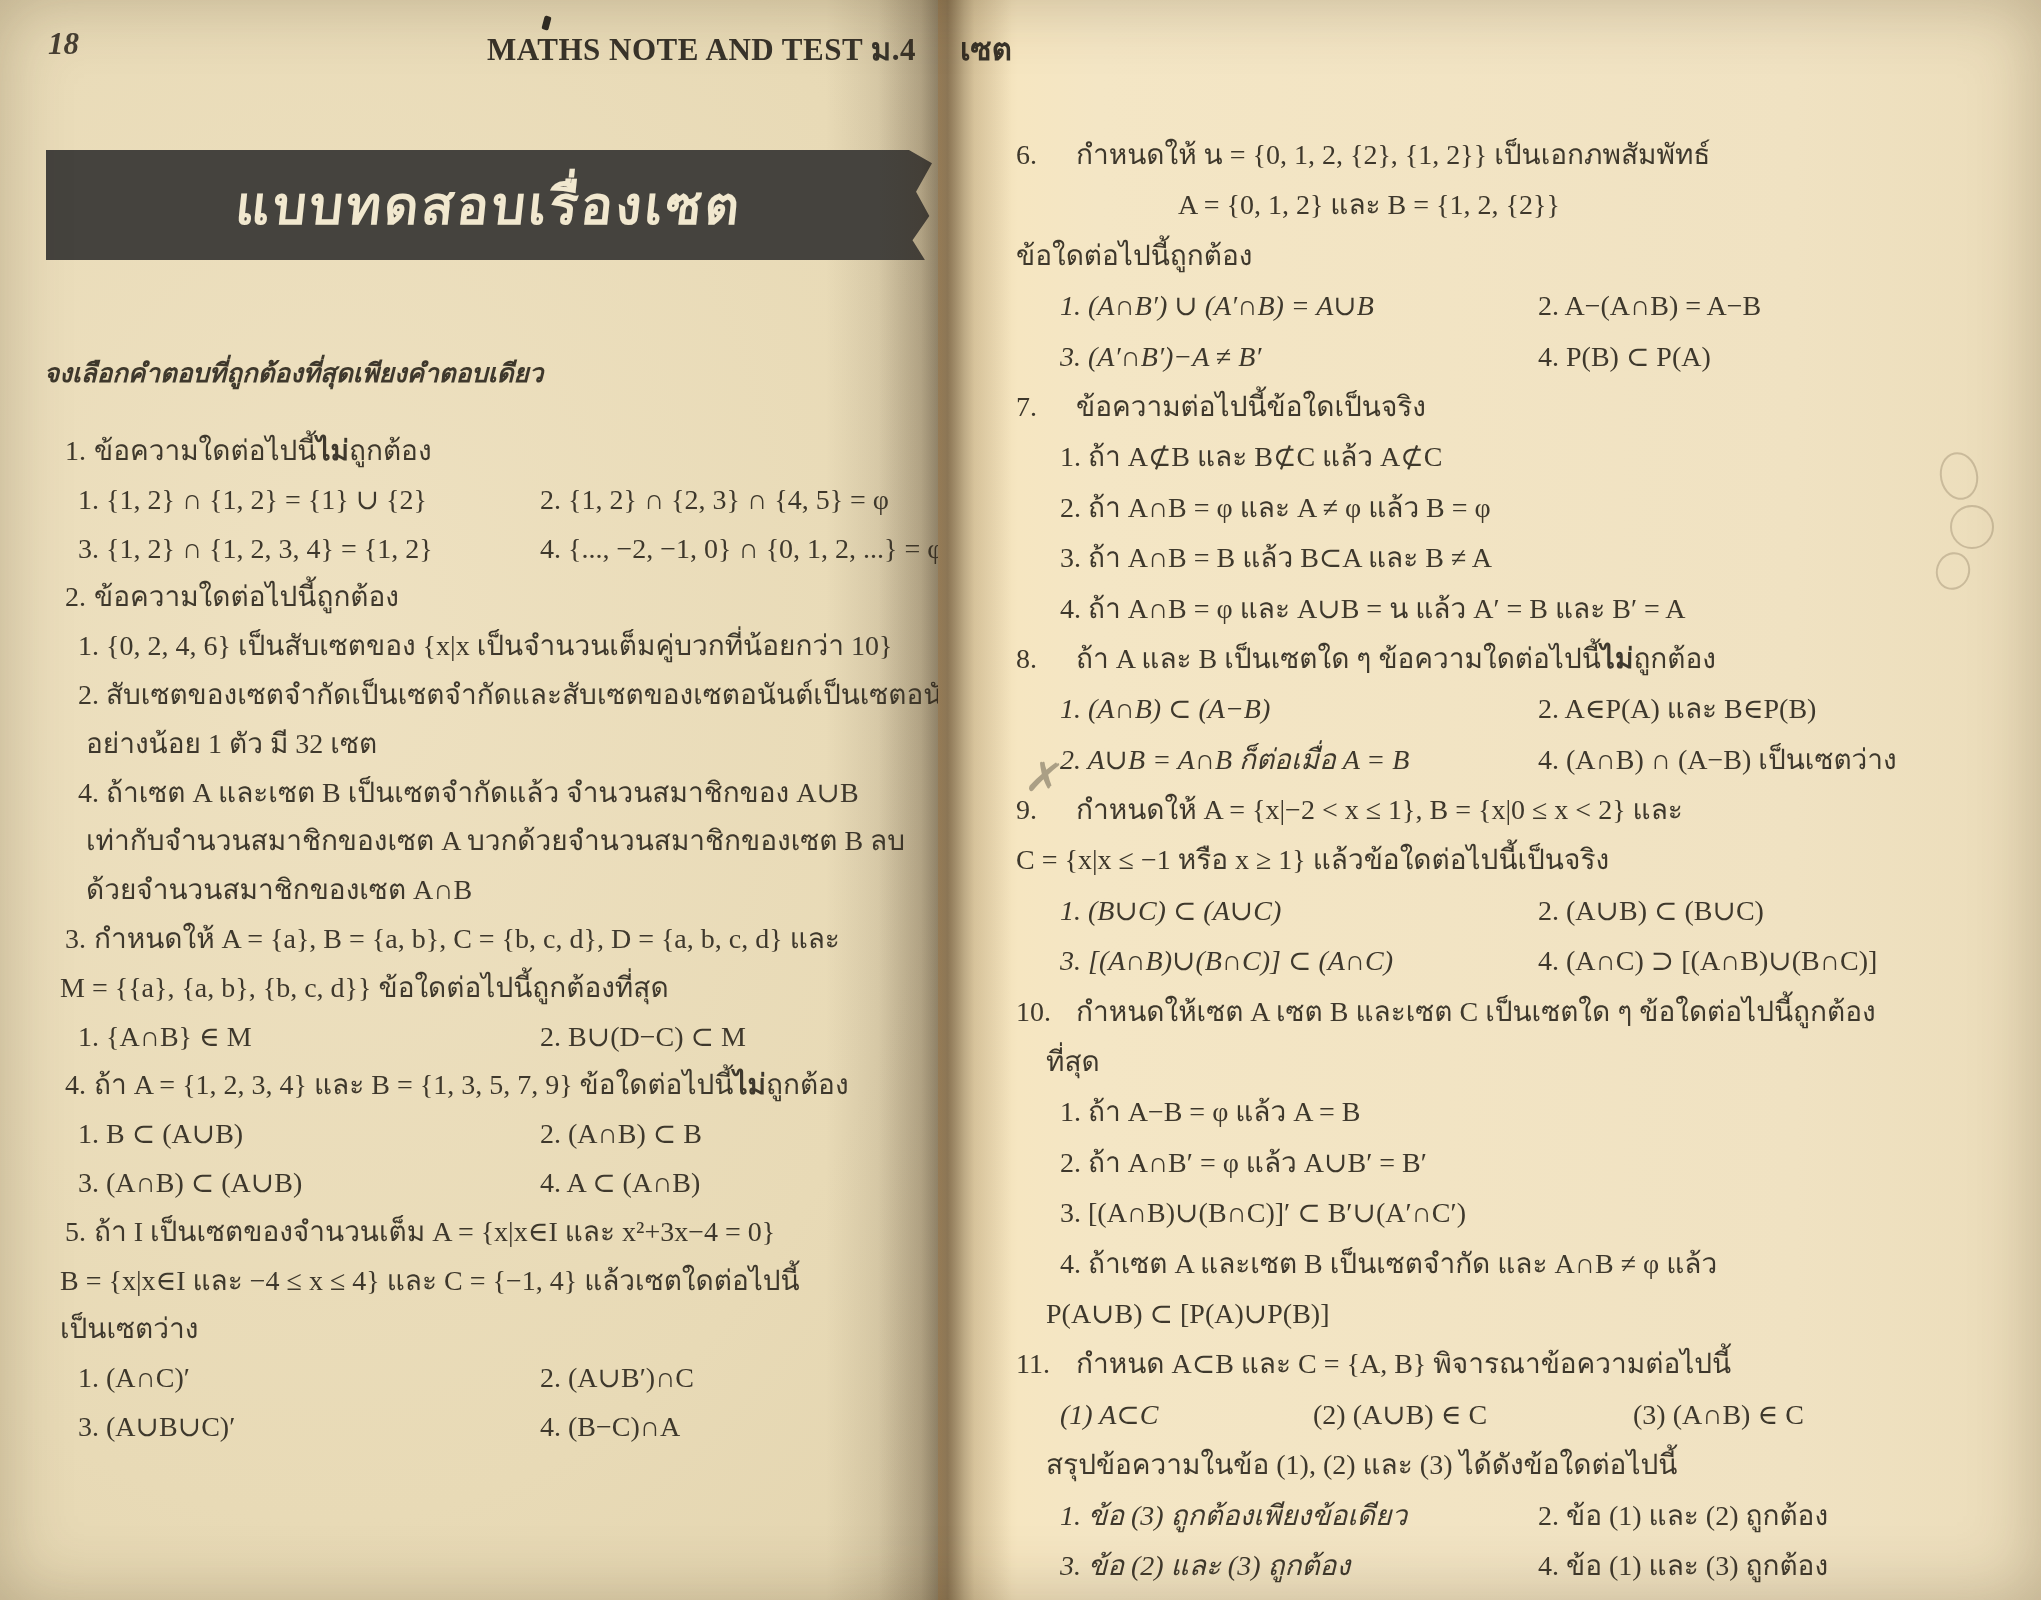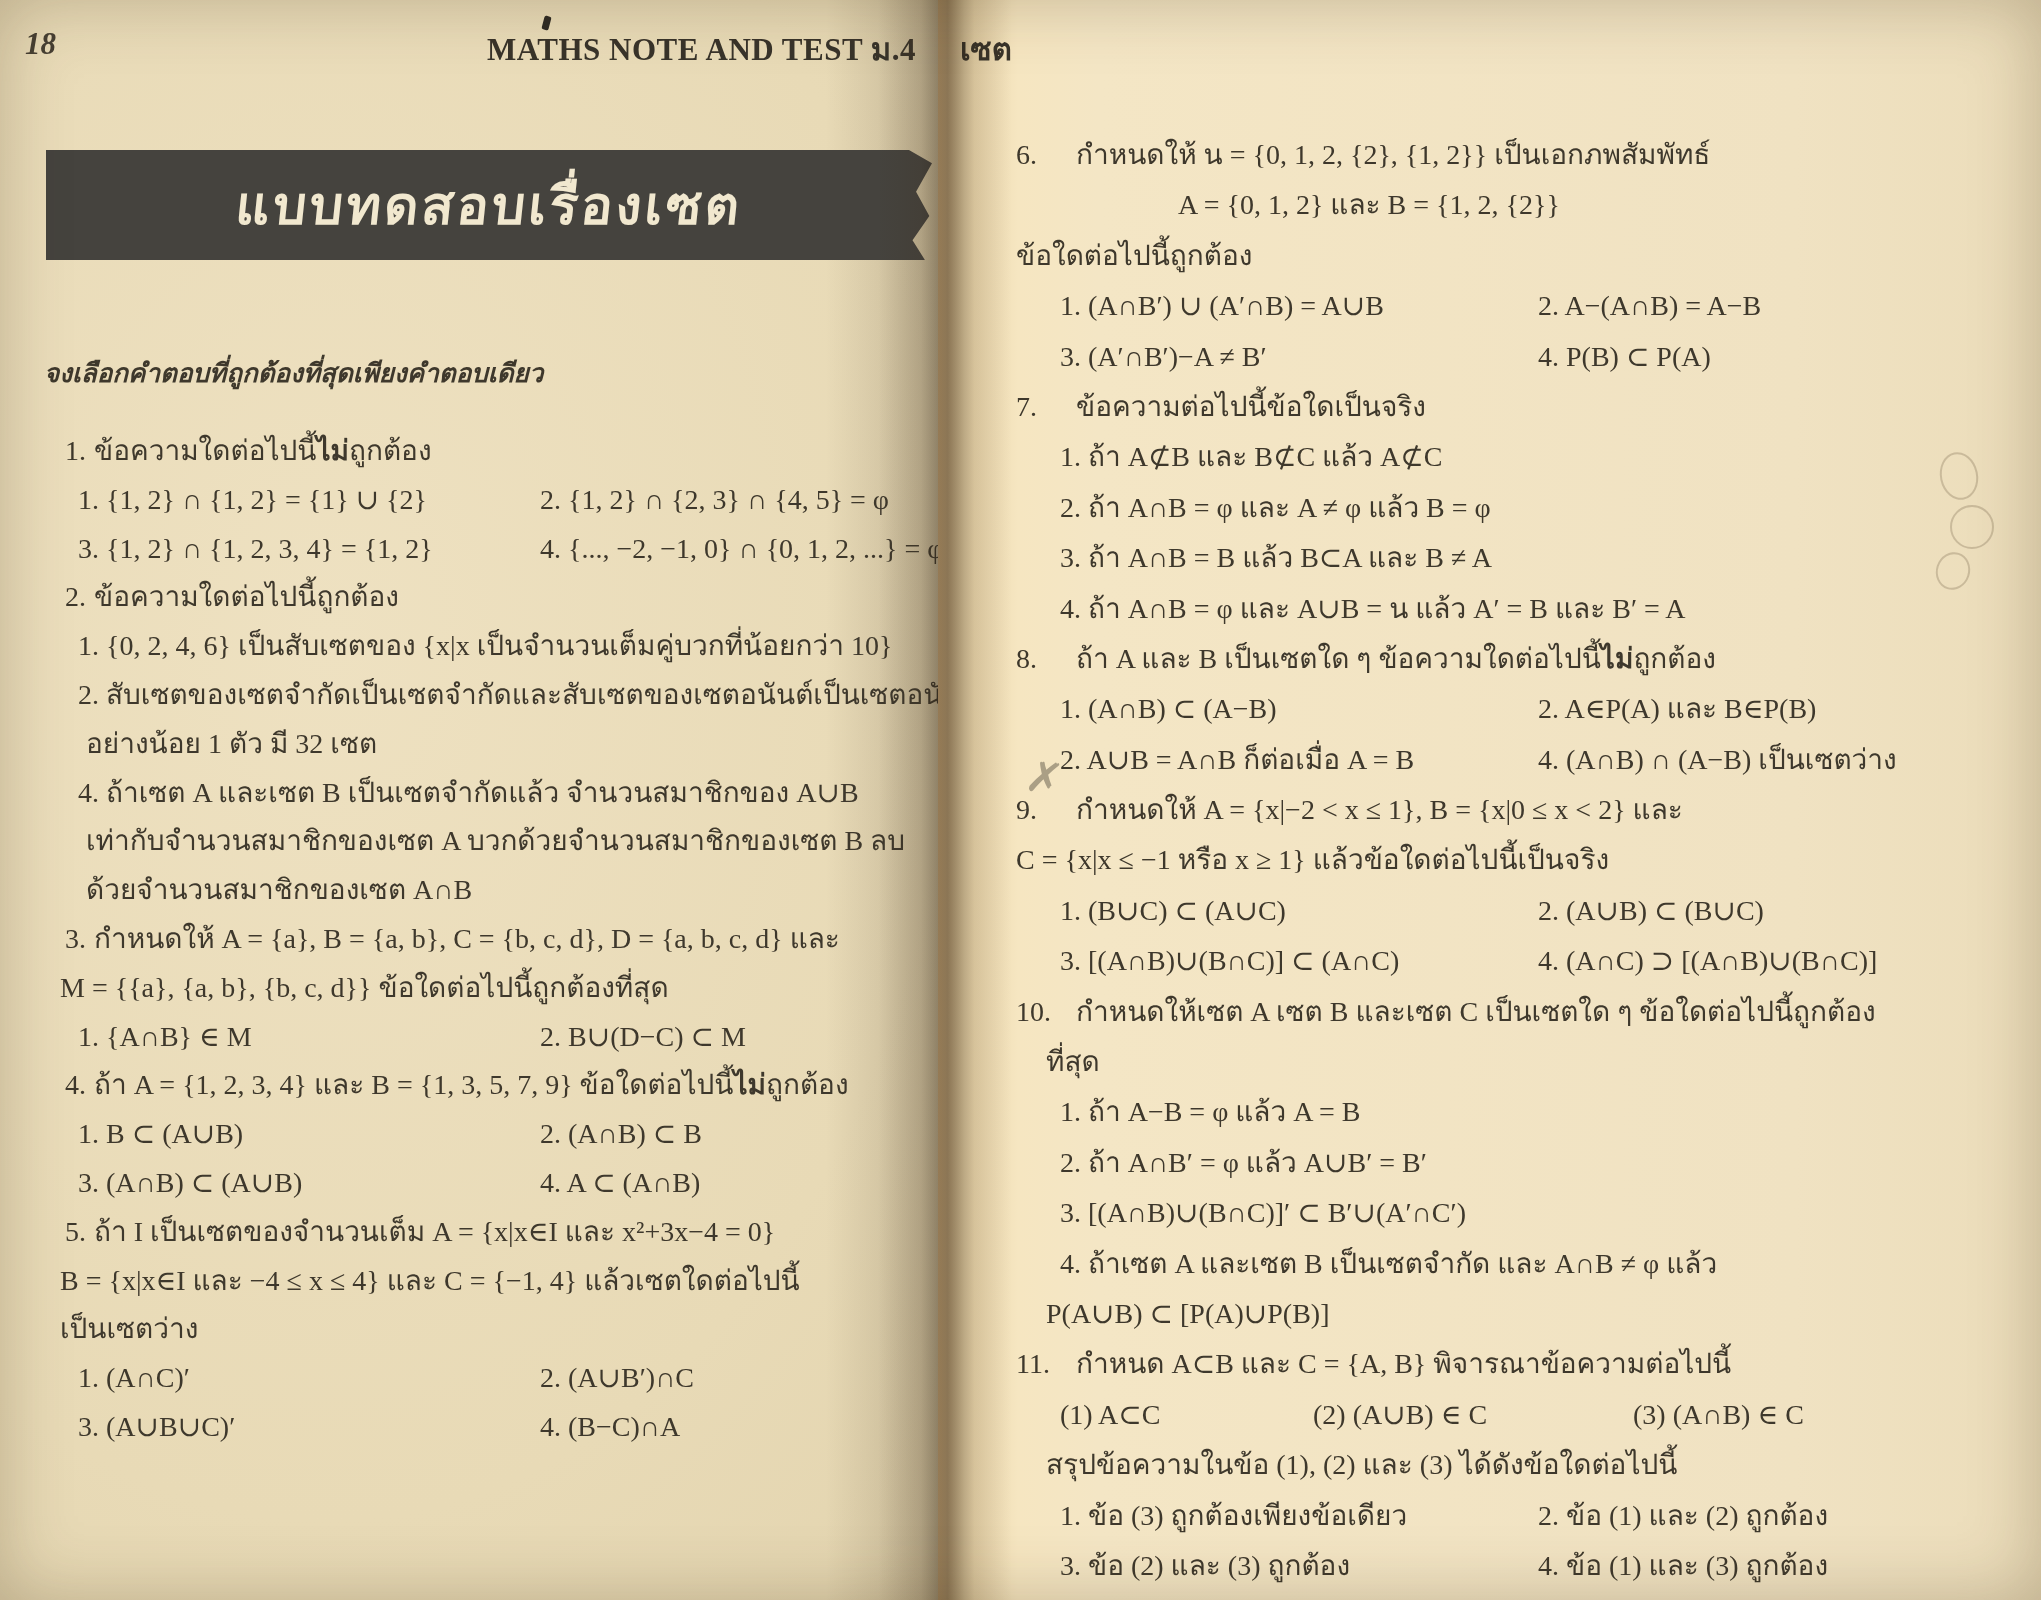--- a/index.html
+++ b/index.html
@@ -11,21 +11,21 @@
                radial-gradient(120% 100% at 35% 40%, #eee1c1 0%, #e8dab6 55%, #dfd0aa 100%);}
   .page-right{left:938px;width:1223px;
     background:linear-gradient(to right, #c9a878 0px, #e9d4a8 26px, #f6e6c1 80px,
                #f4e6c5 160px, #f0e2c2 70%, #e9dab6 100%);}
   .gutter{position:absolute;left:878px;top:0;width:134px;height:1600px;pointer-events:none;
     background:linear-gradient(to right, rgba(59,42,23,0) 0%, rgba(59,42,23,.16) 32%,
                rgba(38,26,12,.42) 52%, rgba(59,42,23,.12) 72%, rgba(0,0,0,0) 100%);}
   .vignette{position:absolute;inset:0;pointer-events:none;box-shadow:inset 0 0 70px rgba(70,50,20,.28);}
 
   .pageno{position:absolute;font-style:italic;font-weight:700;font-size:31px;color:#463f33;}
-  .pageno-left{left:25px;top:26px;}
+  .pageno-left{left:48px;top:26px;}
   .pageno-right{right:74px;top:30px;}
   .running-head{position:absolute;top:24px;right:22px;font-weight:700;font-size:31px;
     letter-spacing:.5px;color:#38332a;white-space:nowrap;}
   .chapter-head{position:absolute;left:22px;top:24px;font-weight:700;font-size:31px;color:#38332a;}
 
   .banner{position:absolute;left:46px;top:150px;width:886px;height:110px;background:#45433e;
     display:flex;align-items:center;justify-content:center;
     clip-path:polygon(0 0,97.4% 0,100% 12%,98.2% 38%,99.7% 60%,97.8% 82%,99.2% 100%,0 100%);}
   .banner-text{font-size:53px;font-weight:700;color:#f1e8cf;letter-spacing:3px;
     transform:skewX(-6deg);white-space:nowrap;}
@@ -51,21 +51,21 @@
   #qright .lv1{padding-left:32px;}
   #qleft  .lv2{padding-left:38px;}
   #qright .lv2{padding-left:18px;}
   #qleft  .lv3{padding-left:12px;}
   #qright .lv3{padding-left:0;margin-left:-12px;}
   #qright .ctr{padding-left:150px;}
 
   .cols{display:flex;}
   .col{white-space:nowrap;}
   #qleft  .col1{min-width:462px;}
-  #qright .col1{min-width:478px;}
+  #qright .col1{min-width:478px;font-style:italic;}
   #qright .c3 .col1{min-width:253px;}
   #qright .c3 .col2{min-width:320px;}
 
   .bold{font-weight:700;}
 
   .pencil-x{position:absolute;left:88px;top:752px;font-size:44px;color:rgba(96,88,72,.5);
     transform:rotate(10deg);font-family:"DejaVu Sans",sans-serif;}
   .doodle{position:absolute;border:2px solid rgba(110,95,70,.28);border-radius:50%;}
   .doodle-1{left:1002px;top:452px;width:34px;height:44px;transform:rotate(-12deg);}
   .doodle-2{left:1012px;top:505px;width:40px;height:40px;}

